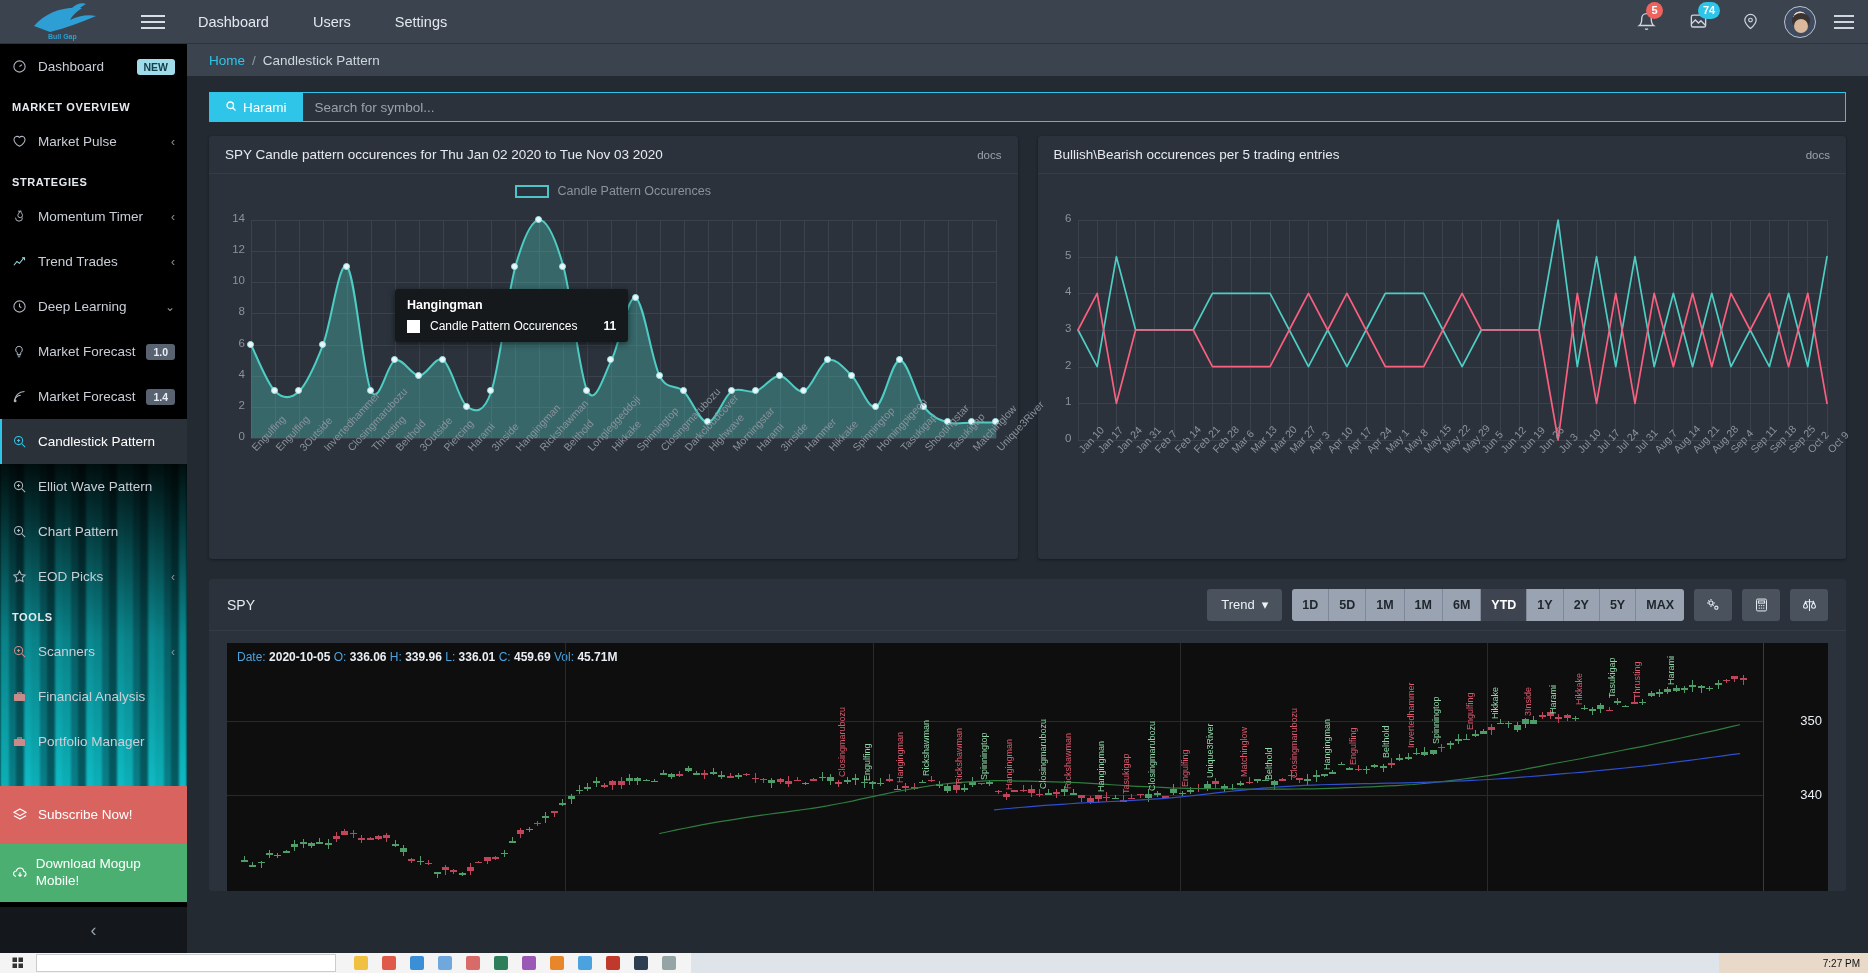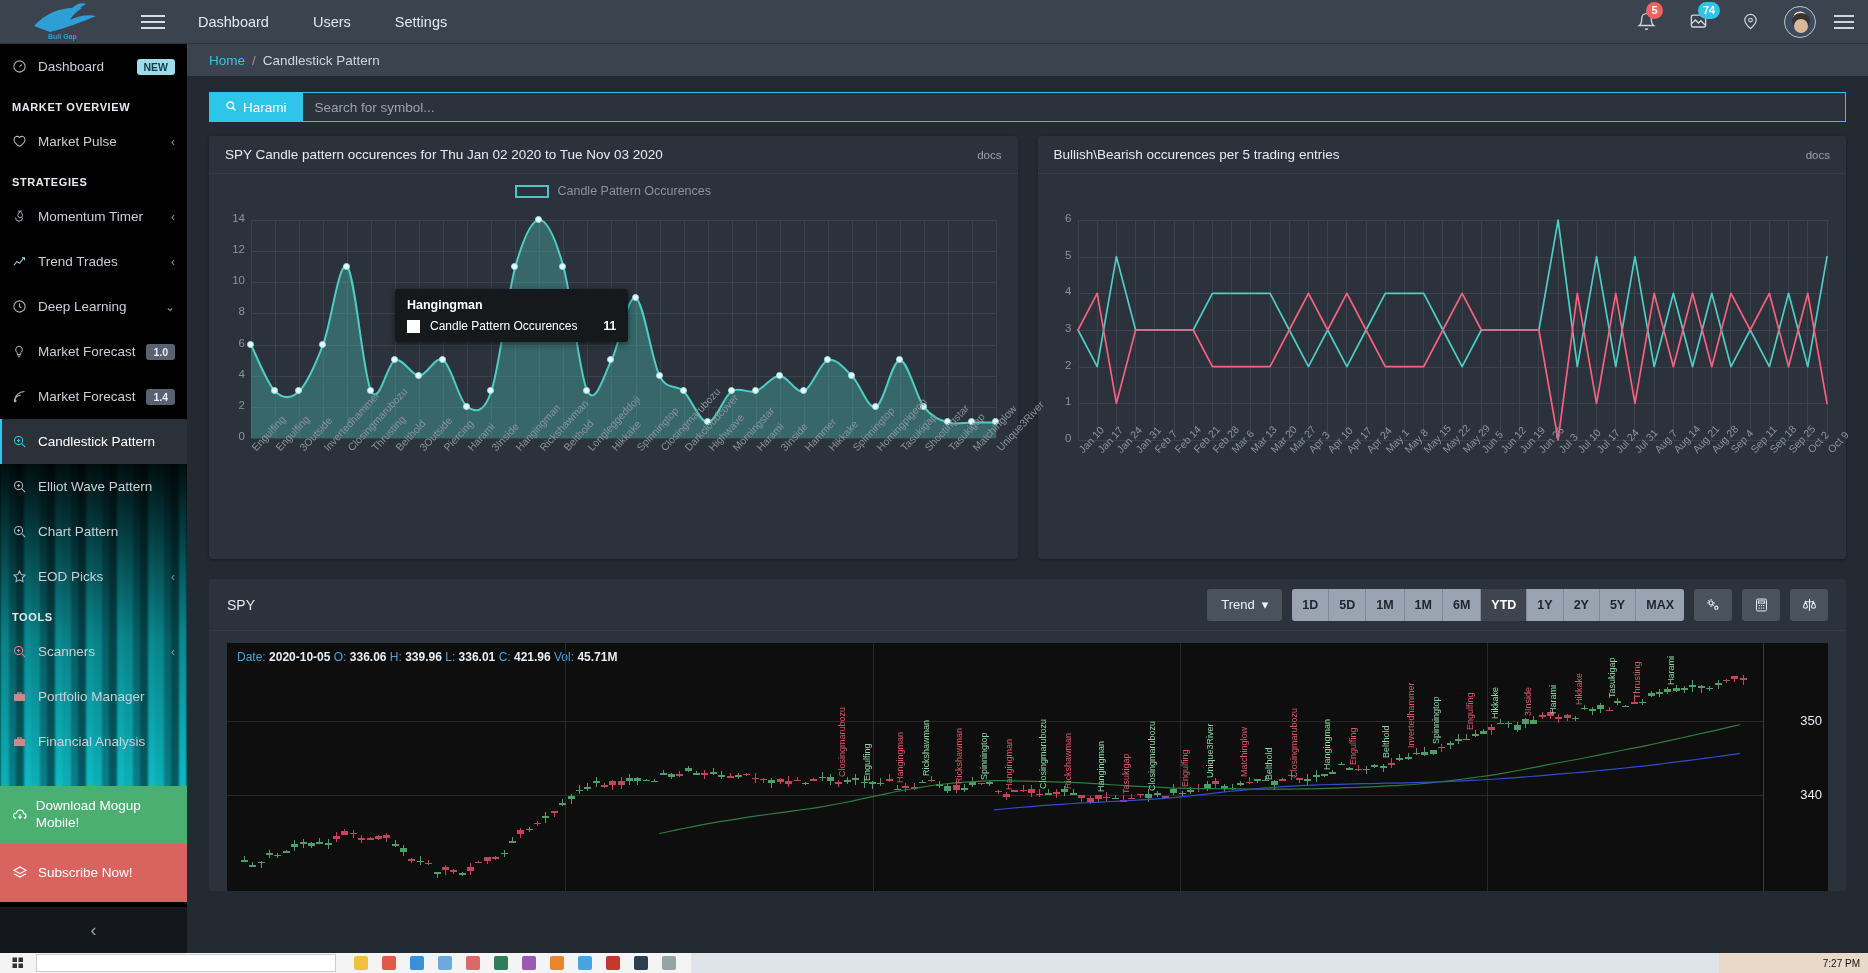--- a/index.html
+++ b/index.html
@@ -383,53 +383,53 @@
         <span class="sb-caret">‹</span>
       </div>
 
       <div class="sb-item">
         <span class="ico">
           <svg width="15" height="14" viewBox="0 0 24 24" fill="#c98a8a">
               <rect x="2.5" y="7" width="19" height="12" rx="1.6"></rect>
               <path d="M9 7V5h6v2" fill="none" stroke="#c98a8a" stroke-width="2"></path>
             </svg>
         </span>
-        <span class="sb-label">Portfolio Manager</span>
+        <span class="sb-label">Financial Analysis</span>
       </div>
 
       <div class="sb-item">
         <span class="ico">
           <svg width="15" height="14" viewBox="0 0 24 24" fill="#c98a8a">
               <rect x="2.5" y="7" width="19" height="12" rx="1.6"></rect>
               <path d="M9 7V5h6v2" fill="none" stroke="#c98a8a" stroke-width="2"></path>
             </svg>
         </span>
-        <span class="sb-label">Financial Analysis</span>
+        <span class="sb-label">Portfolio Manager</span>
       </div>
 
       <div style="height:22px"></div>
+
+      <div class="sb-cta cta-red">
+        <span class="ico">
+          <svg width="16" height="16" viewBox="0 0 24 24" fill="none" stroke="#fff" stroke-width="1.7">
+              <path d="M12 3l9 5-9 5-9-5z"></path>
+              <path d="M3 13l9 5 9-5"></path>
+            </svg>
+        </span>
+        <span>Subscribe Now!</span>
+      </div>
 
       <div class="sb-cta cta-green">
         <span class="ico">
           <svg width="16" height="16" viewBox="0 0 24 24" fill="none" stroke="#fff" stroke-width="1.7">
               <path d="M6 17a4 4 0 0 1 .6-8A5.5 5.5 0 0 1 17.5 9.5 3.8 3.8 0 0 1 18 17"></path>
               <path d="M12 11v6m0 0l-2.5-2.5M12 17l2.5-2.5"></path>
             </svg>
         </span>
         <span>Download Mogup Mobile!</span>
-      </div>
-
-      <div class="sb-cta cta-red">
-        <span class="ico">
-          <svg width="16" height="16" viewBox="0 0 24 24" fill="none" stroke="#fff" stroke-width="1.7">
-              <path d="M12 3l9 5-9 5-9-5z"></path>
-              <path d="M3 13l9 5 9-5"></path>
-            </svg>
-        </span>
-        <span>Subscribe Now!</span>
       </div>
     </div>
 
     <div class="sb-collapse">‹</div>
   </div>
 
   <div class="main">
 
     <div class="breadcrumb">
       <span class="link">Home</span>
@@ -751,21 +751,21 @@
         <div class="ohlc">
           <span class="k">Date:</span>
           <span class="v">2020-10-05</span>
           <span class="k">O:</span>
           <span class="v">336.06</span>
           <span class="k">H:</span>
           <span class="v">339.96</span>
           <span class="k">L:</span>
           <span class="v">336.01</span>
           <span class="k">C:</span>
-          <span class="v">421.96</span>
+          <span class="v">459.69</span>
           <span class="k">Vol:</span>
           <span class="v">45.71M</span>
         </div>
       <div class="hline" style="top: 78px;"></div>
           <div class="pricelab" style="top: 70px;">350</div>
           <div class="hline" style="top: 152px;"></div>
           <div class="pricelab" style="top: 144px;">340</div>
           <div class="vline" style="left: 338px;"></div>
           <div class="vline" style="left: 646px;"></div>
           <div class="vline" style="left: 953px;"></div>

